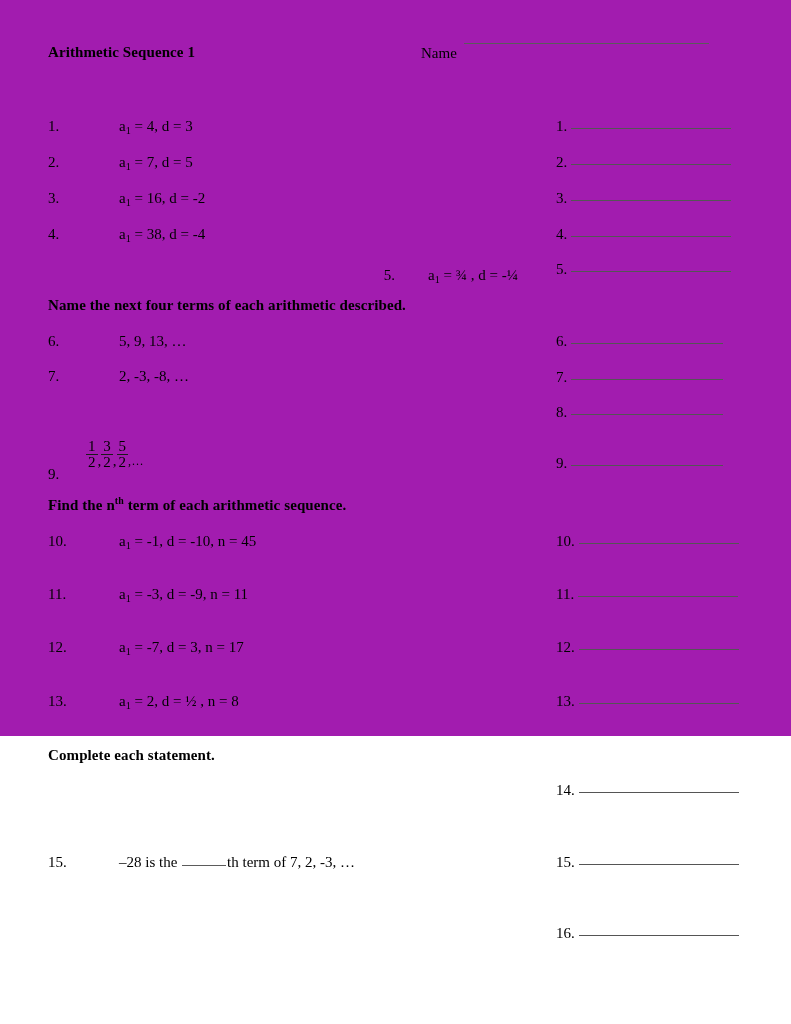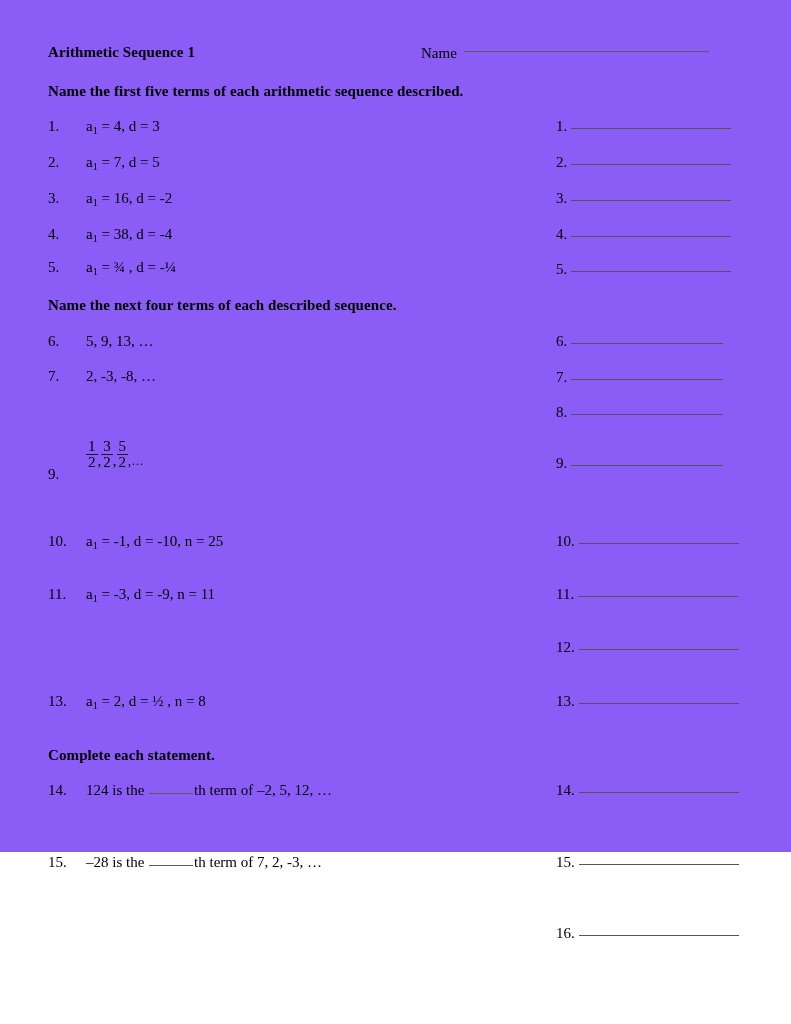--- a/index.html
+++ b/index.html
@@ -13,22 +13,22 @@
     position: relative;
     font-family: "Liberation Serif", "DejaVu Serif", serif;
     color: #000000;
     overflow: hidden;
   }
 
   .page {
     position: absolute;
     left: 0; top: 0;
     width: 791px;
-    height: 852px;
-    background: #8b5cf6;
+    height: 736px;
+    background: #a21caf;
     text-decoration: underline;
   }
 
   
   .header {
     position: absolute;
     left: 48px;
     top: 44px;
     width: 695px;
     height: 22px;
@@ -40,21 +40,21 @@
     font-size: 15px;
     font-weight: bold;
     letter-spacing: 0.1px;
     white-space: nowrap;
   }
   .name-group {
     position: absolute;
     left: 373px;
     top: 1px;
     display: flex;
-    align-items: center;
+    align-items: flex-start;
     white-space: nowrap;
   }
   .name-label {
     font-size: 15px;
     font-weight: normal;
   }
   .name-rule {
     display: inline-block;
     width: 245px;
     height: 0;
@@ -85,20 +85,21 @@
     width: 470px;
     font-size: 15px;
     white-space: nowrap;
   }
   .problem .num {
     display: inline-block;
     width: 38px;
   }
   .problem .body {
     display: inline-block;
+    margin-left: 33px;
   }
   .problem sub {
     font-size: 0.68em;
     vertical-align: baseline;
     position: relative;
     top: 2.5px;
     line-height: 0;
   }
   .problem sup {
     font-size: 0.68em;
@@ -176,37 +177,37 @@
 <div class="page">
 
   <div class="header">
     <div class="doc-title">Arithmetic Sequence 1</div>
     <div class="name-group">
       <span class="name-label">Name</span>
       <span class="name-rule"></span>
     </div>
   </div>
 
-  <div class="section-heading" style="top:83px;">Name the first five terms of each arithmetic sequence described.</div>
-  <div class="section-heading" style="top:297px;">Name the next four terms of each described sequence.</div>
+  <div class="section-heading" style="top:297px;">Name the next four terms of each arithmetic described.</div>
+  <div class="section-heading" style="top:497px;"><span>Find the n</span><sup>th</sup><span> term of each arithmetic sequence.</span></div>
   <div class="section-heading" style="top:747px;">Complete each statement.</div>
 
   <div class="problem" style="top:118px;">
     <span class="num">1.</span><span class="body"><span>a</span><sub>1</sub><span> = 4,  d = 3</span></span>
   </div>
   <div class="problem" style="top:154px;">
     <span class="num">2.</span><span class="body"><span>a</span><sub>1</sub><span> = 7,  d = 5</span></span>
   </div>
   <div class="problem" style="top:190px;">
     <span class="num">3.</span><span class="body"><span>a</span><sub>1</sub><span> = 16,  d = -2</span></span>
   </div>
   <div class="problem" style="top:226px;">
     <span class="num">4.</span><span class="body"><span>a</span><sub>1</sub><span> = 38,  d = -4</span></span>
   </div>
-  <div class="problem" style="top:259px;">
+  <div class="problem" style="top:267px;text-align:right;">
     <span class="num">5.</span><span class="body"><span>a</span><sub>1</sub><span> = ¾ ,  d = -¼</span></span>
   </div>
 
   <div class="problem" style="top:333px;">
     <span class="num">6.</span><span class="body">5, 9, 13, …</span>
   </div>
   <div class="problem" style="top:368px;">
     <span class="num">7.</span><span class="body">2, -3, -8, …</span>
   </div>
 
@@ -224,32 +225,32 @@
         <span class="frac-sep">,</span>
         <span class="frac">
           <span class="numer">5</span>
           <span class="denom">2</span>
         </span>
         <span class="frac-ellipsis">,…</span>
       </span>
   </div>
 
   <div class="problem" style="top:533px;">
-    <span class="num">10.</span><span class="body"><span>a</span><sub>1</sub><span> = -1,  d = -10,   n = 25</span></span>
+    <span class="num">10.</span><span class="body"><span>a</span><sub>1</sub><span> = -1,  d = -10,   n = 45</span></span>
   </div>
   <div class="problem" style="top:586px;">
     <span class="num">11.</span><span class="body"><span>a</span><sub>1</sub><span> = -3,  d = -9,  n = 11</span></span>
   </div>
+  <div class="problem" style="top:639px;">
+    <span class="num">12.</span><span class="body"><span>a</span><sub>1</sub><span> = -7,  d = 3,  n = 17</span></span>
+  </div>
   <div class="problem" style="top:693px;">
     <span class="num">13.</span><span class="body"><span>a</span><sub>1</sub><span> = 2,  d = ½ ,  n = 8</span></span>
   </div>
 
-  <div class="problem" style="top:782px;">
-    <span class="num">14.</span><span class="body"><span>124 is the </span><span class="inline-blank"></span><span>th term of –2, 5, 12, …</span></span>
-  </div>
   <div class="problem" style="top:854px;">
     <span class="num">15.</span><span class="body"><span>–28 is the </span><span class="inline-blank"></span><span>th term of 7, 2, -3, …</span></span>
   </div>
 
   <div class="answer" style="left:556px; top:118px;">
     <span class="anum">1.</span>
       <span class="arule" style="width:160px;"></span>
   </div>
   <div class="answer" style="left:556px; top:154px;">
     <span class="anum">2.</span>

